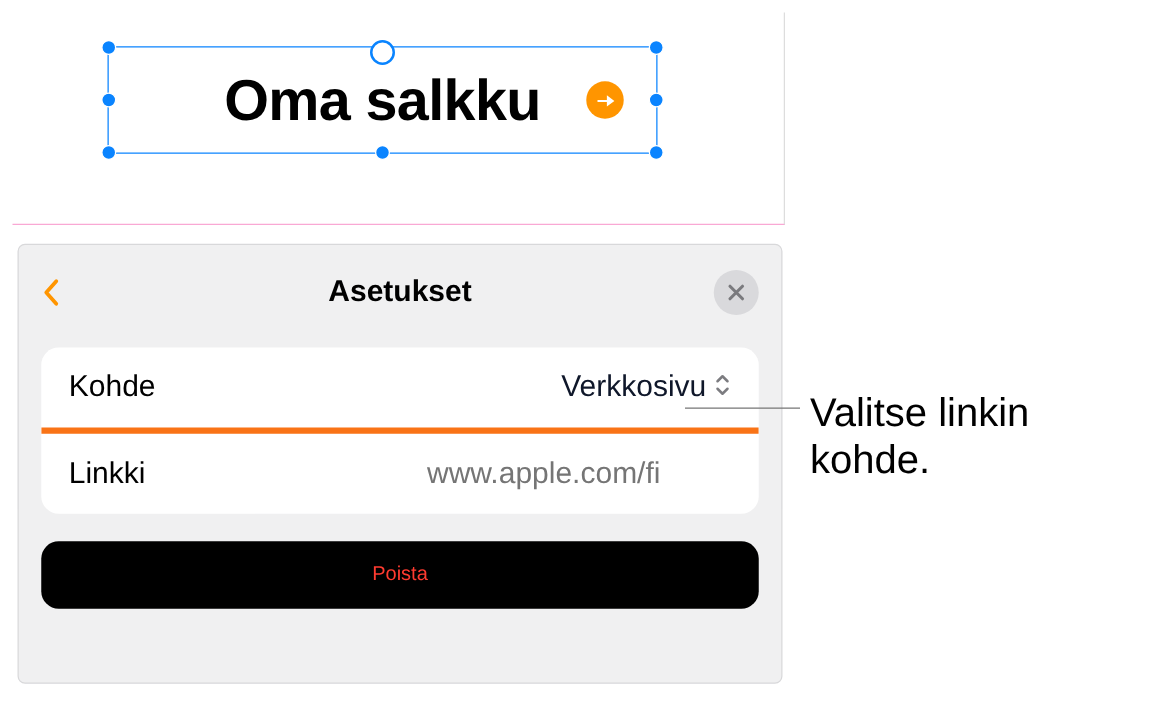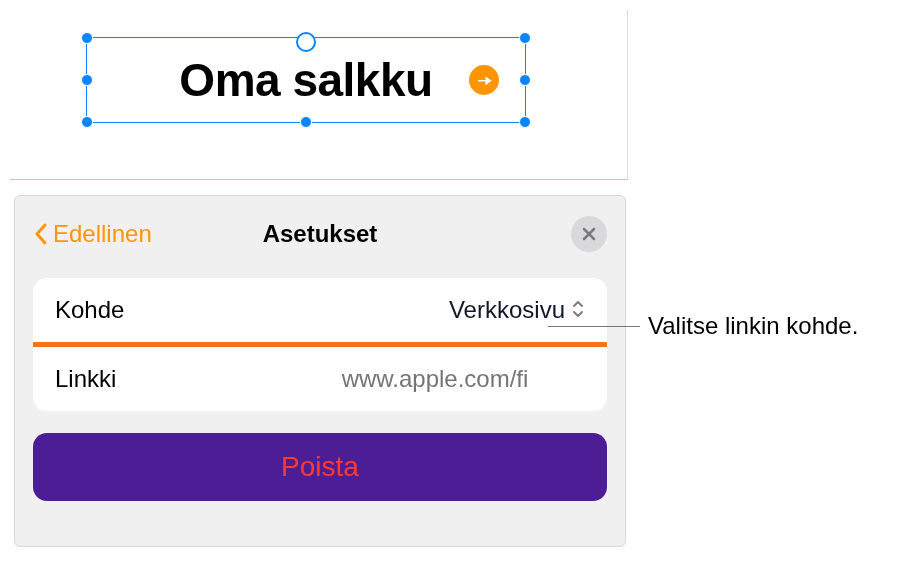--- a/index.html
+++ b/index.html
@@ -167,33 +167,33 @@
       border: none;
       background: transparent;
       text-align: center;
       font-size: 24px;
       color: #c7c7cc;
       width: 300px;
       outline: none;
     }
     .delete-button {
       margin-top: 22px;
-      background: #4c1d95;
+      background: #000000;
       border-radius: 14px;
       text-align: center;
       padding: 18px 0;
-      font-size: 28px;
+      font-size: 16px;
       color: #ff3b30;
       cursor: pointer;
     }
     .callout {
       position: absolute;
       left: 648px;
       top: 312px;
-      font-size: 24px;
+      font-size: 32px;
       color: #000;
     }
     .callout-line {
       position: absolute;
       left: 548px;
       top: 326px;
       width: 92px;
       height: 1px;
       background: #767676;
     }
@@ -219,21 +219,20 @@
     <div class="handle br"></div>
   </div>
 </div>
 
 <div class="popover">
   <div class="popover-header">
     <div class="back-button">
       <svg viewBox="0 0 16 24">
           <path d="M12 3 L4 12 L12 21" fill="none" stroke="#ff9500" stroke-width="3" stroke-linecap="round" stroke-linejoin="round"></path>
         </svg>
-      <span>Edellinen</span>
     </div>
     <div class="popover-title">Asetukset</div>
     <div class="close-button">
       <svg viewBox="0 0 14 14">
           <path d="M2 2 L12 12 M12 2 L2 12" stroke="#7a7a7e" stroke-width="2.5" stroke-linecap="round"></path>
         </svg>
     </div>
   </div>
 
   <div class="settings-group">

